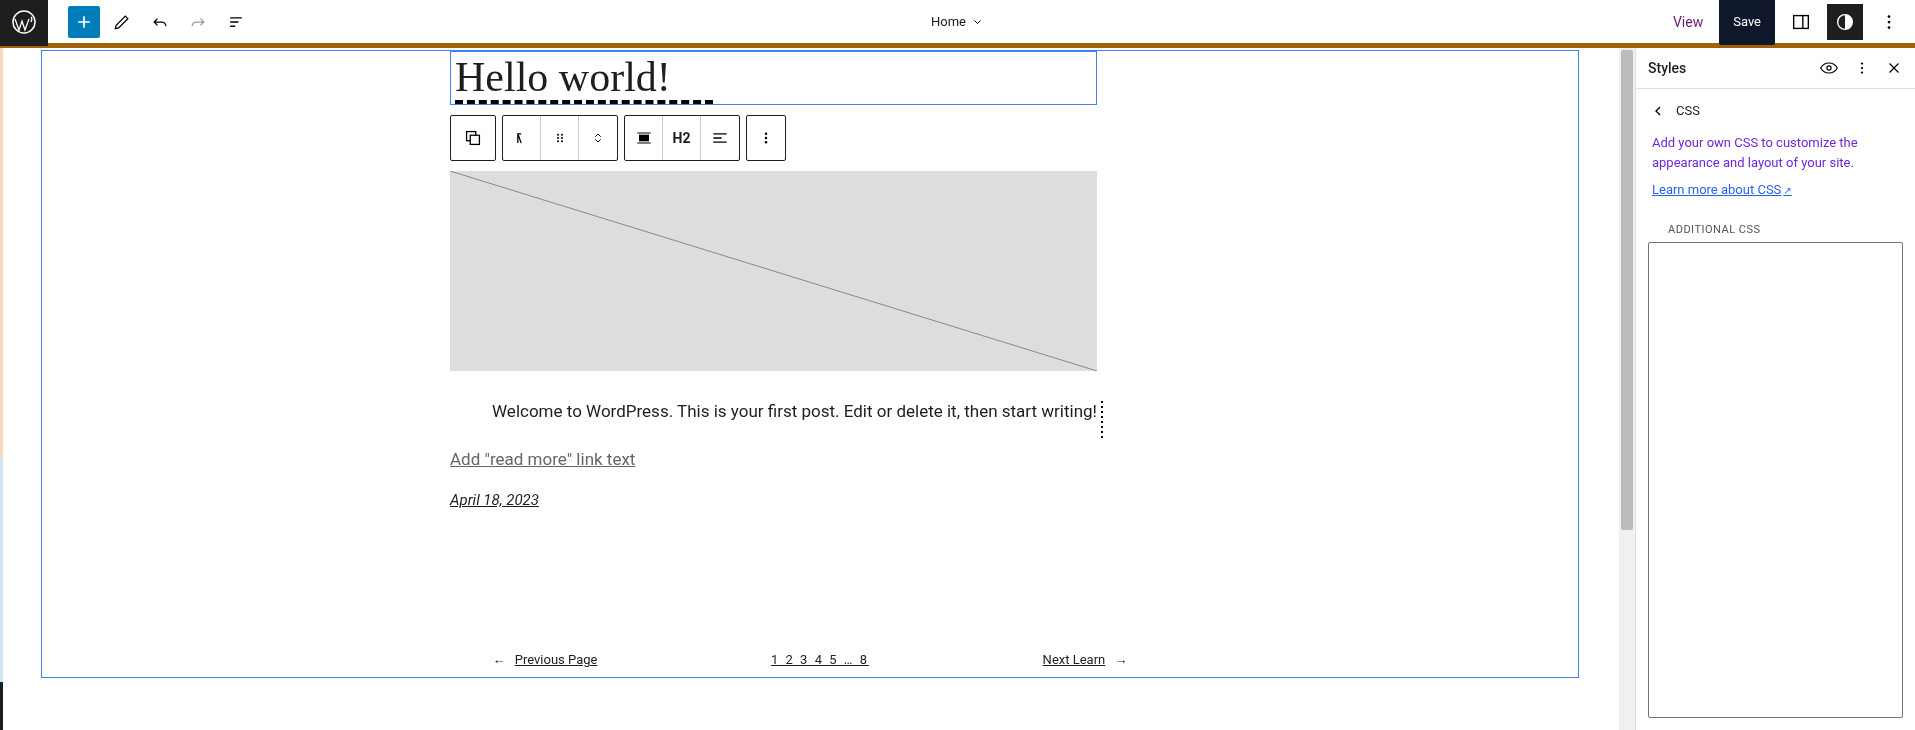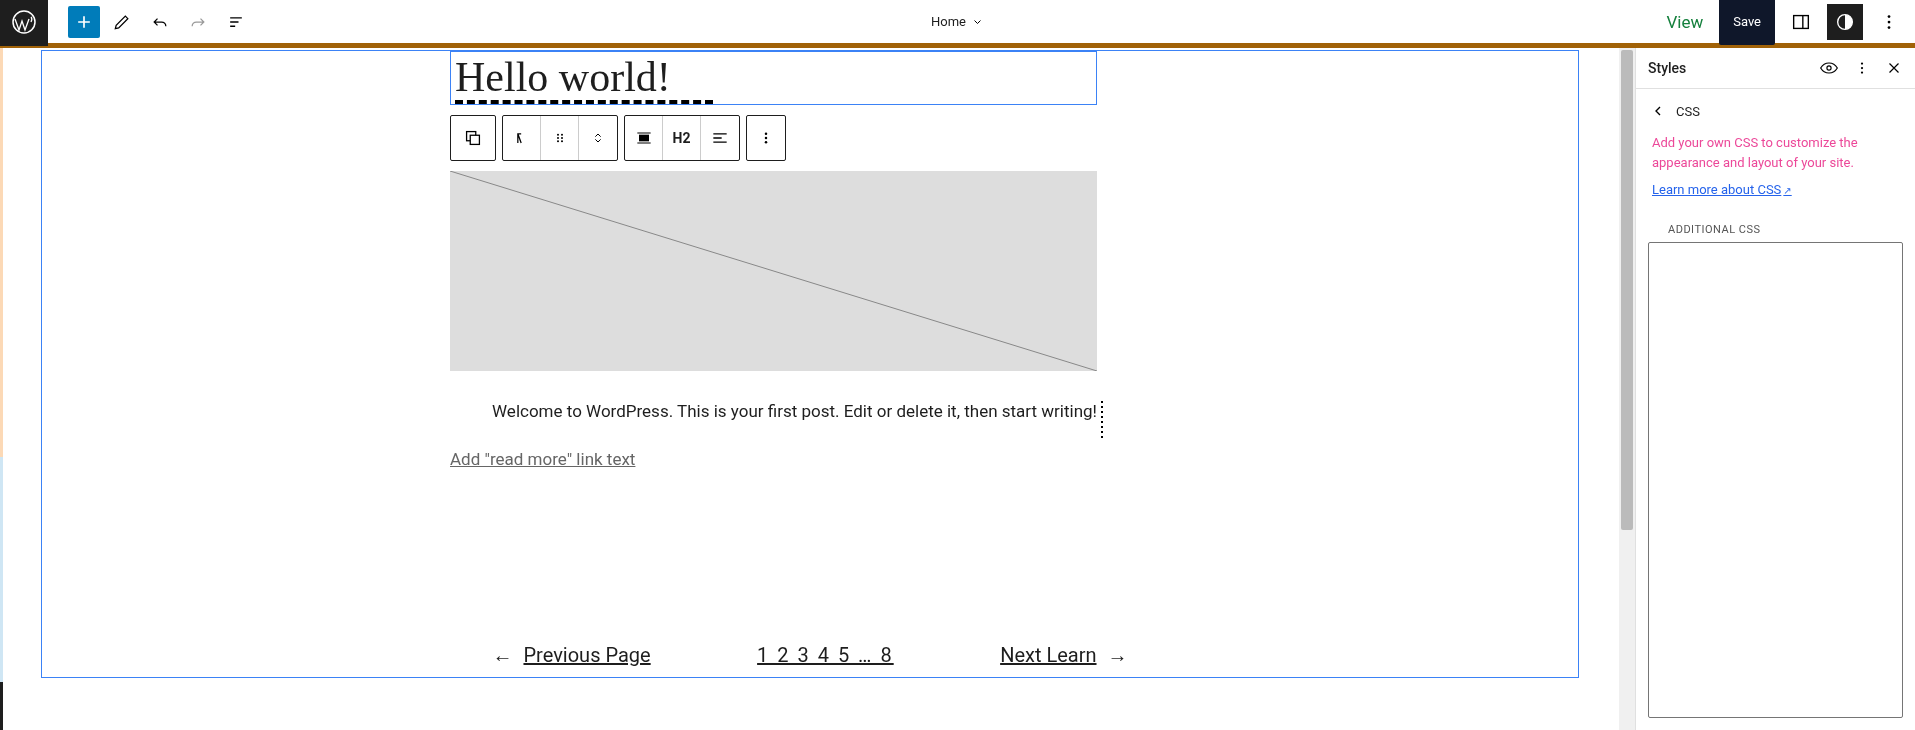--- a/index.html
+++ b/index.html
@@ -9,21 +9,21 @@
 
 
 .top-bar { display: flex; align-items: center; height: 48px; border-bottom: 5px solid #a16207; position: relative; }
 .wp-logo { width: 48px; height: 48px; background: #1e1e1e; display: flex; align-items: center; justify-content: center; color: #fff; }
 .left-tools { display: flex; align-items: center; gap: 6px; padding-left: 20px; }
 .add-btn { width: 32px; height: 32px; background: #007cba; border-radius: 2px; display: flex; align-items: center; justify-content: center; color: #fff; cursor: pointer; }
 .tool-icon { width: 32px; height: 32px; display: flex; align-items: center; justify-content: center; cursor: pointer; color: #1e1e1e; }
 .tool-icon.disabled { color: #999; }
 .center-title { position: absolute; left: 50%; transform: translateX(-50%); display: flex; align-items: center; gap: 6px; font-size: 13px; color: #1e1e1e; cursor: pointer; }
 .right-tools { margin-left: auto; display: flex; align-items: center; gap: 8px; padding-right: 8px; }
-.view-link { color: #15803d; font-size: 17px; cursor: pointer; padding: 0 8px; }
+.view-link { color: #701a75; font-size: 14px; cursor: pointer; padding: 0 8px; }
 .save-btn { background: #0f172a; color: #fff; padding: 16px 14px; border-radius: 2px; font-size: 13px; cursor: pointer; }
 .right-icon-btn { width: 36px; height: 36px; display: flex; align-items: center; justify-content: center; cursor: pointer; border: 1px solid transparent; }
 .right-icon-btn.active { background: #1e1e1e; color: #fff; }
 .right-icon-btn.inactive { color: #1e1e1e; }
 
 
 .main { display: flex; flex: 1; overflow: hidden; }
 .left-strip { width: 3px; background: linear-gradient(#fcd9b6 0%, #fcd9b6 60%, #cfe6f4 60%, #cfe6f4 93%, #1e1e1e 93%); }
 .editor-area { flex: 1; position: relative; padding: 2px 40px 10px 38px; overflow: hidden; }
 .canvas-frame { border: 1px solid #3b82f6; background: #fff; height: 628px; padding-left: 408px; padding-right: 40px; position: relative; }
@@ -44,37 +44,37 @@
 .image-placeholder svg { position: absolute; inset: 0; width: 100%; height: 100%; }
 
 .post-content { width: 647px; margin-top: 28px; position: relative; text-align: right; }
 .excerpt { font-size: 17px; line-height: 1.5; color: #1e1e1e; }
 .drag-dots { position: absolute; right: -6px; top: 2px; display: flex; flex-direction: column; gap: 3px; }
 .drag-dots span { width: 2px; height: 2px; background: #000; }
 
 .readmore { margin-top: 24px; font-size: 17px; color: #666; text-decoration: underline; cursor: pointer; }
 .post-date { margin-top: 22px; font-size: 15px; font-style: italic; text-decoration: underline; color: #1e1e1e; }
 
-.pagination { position: absolute; bottom: 10px; left: 50%; transform: translateX(-50%); width: 647px; display: flex; justify-content: space-between; align-items: center; font-size: 20px; }
+.pagination { position: absolute; bottom: 10px; left: 50%; transform: translateX(-50%); width: 647px; display: flex; justify-content: space-between; align-items: center; font-size: 13px; }
 .pag-link { text-decoration: underline; color: #1e1e1e; cursor: pointer; }
 .pag-numbers { letter-spacing: 2px; text-decoration: underline; }
 .pag-arrow { margin: 0 6px; }
 
 
 .scroll-wrap { width: 16px; background: #f0f0f0; position: relative; }
 .scroll-thumb { position: absolute; top: 2px; left: 2px; width: 12px; height: 480px; background: #bbb; border-radius: 2px; }
 
 
 .sidebar { width: 280px; border-left: 1px solid #e0e0e0; display: flex; flex-direction: column; }
 .sidebar-head { display: flex; align-items: center; padding: 10px 12px; border-bottom: 1px solid #e0e0e0; gap: 1px; }
 .sidebar-title { font-weight: 500; flex: 1; font-size: 14px; }
 .sidebar-head-icons { display: flex; gap: 14px; align-items: center; }
-.sidebar-nav { display: flex; align-items: center; padding: 14px 14px 8px 14px; gap: 10px; }
+.sidebar-nav { display: flex; align-items: flex-start; padding: 14px 14px 8px 14px; gap: 10px; }
 .sidebar-nav-title { font-size: 13px; }
-.sidebar-desc { padding: 6px 16px; font-size: 13px; color: #ec4899; line-height: 1.5; }
+.sidebar-desc { padding: 6px 16px; font-size: 13px; color: #6d28d9; line-height: 1.5; }
 .sidebar-link { padding: 4px 16px 14px 16px; font-size: 13px; }
 .sidebar-link a { color: #2563eb; text-decoration: underline; cursor: pointer; }
 .ext-icon { font-size: 10px; margin-left: 2px; }
 .css-label { padding: 12px 16px 6px 32px; font-size: 11px; color: #555; letter-spacing: 0.5px; }
 .css-textarea { margin: 0 12px 12px 12px; flex: 1; border: 1px solid #757575; border-radius: 2px; background: #fff; min-height: 400px; }
 
 svg { display: block; }
 </style>
 </head>
 <body>
@@ -228,20 +228,21 @@
               <span></span>
               <span></span>
               <span></span>
               <span></span>
               <span></span>
               <span></span>
           </div>
         </div>
 
         <div class="readmore">Add "read more" link text</div>
+        <div class="post-date">April 18, 2023</div>
 
         <div class="pagination">
           <div>
             <span class="pag-arrow">←</span>
             <span class="pag-link">Previous Page</span>
           </div>
           <div class="pag-numbers">1 2 3 4 5 … 8</div>
           <div>
             <span class="pag-link">Next Learn</span>
             <span class="pag-arrow">→</span>

